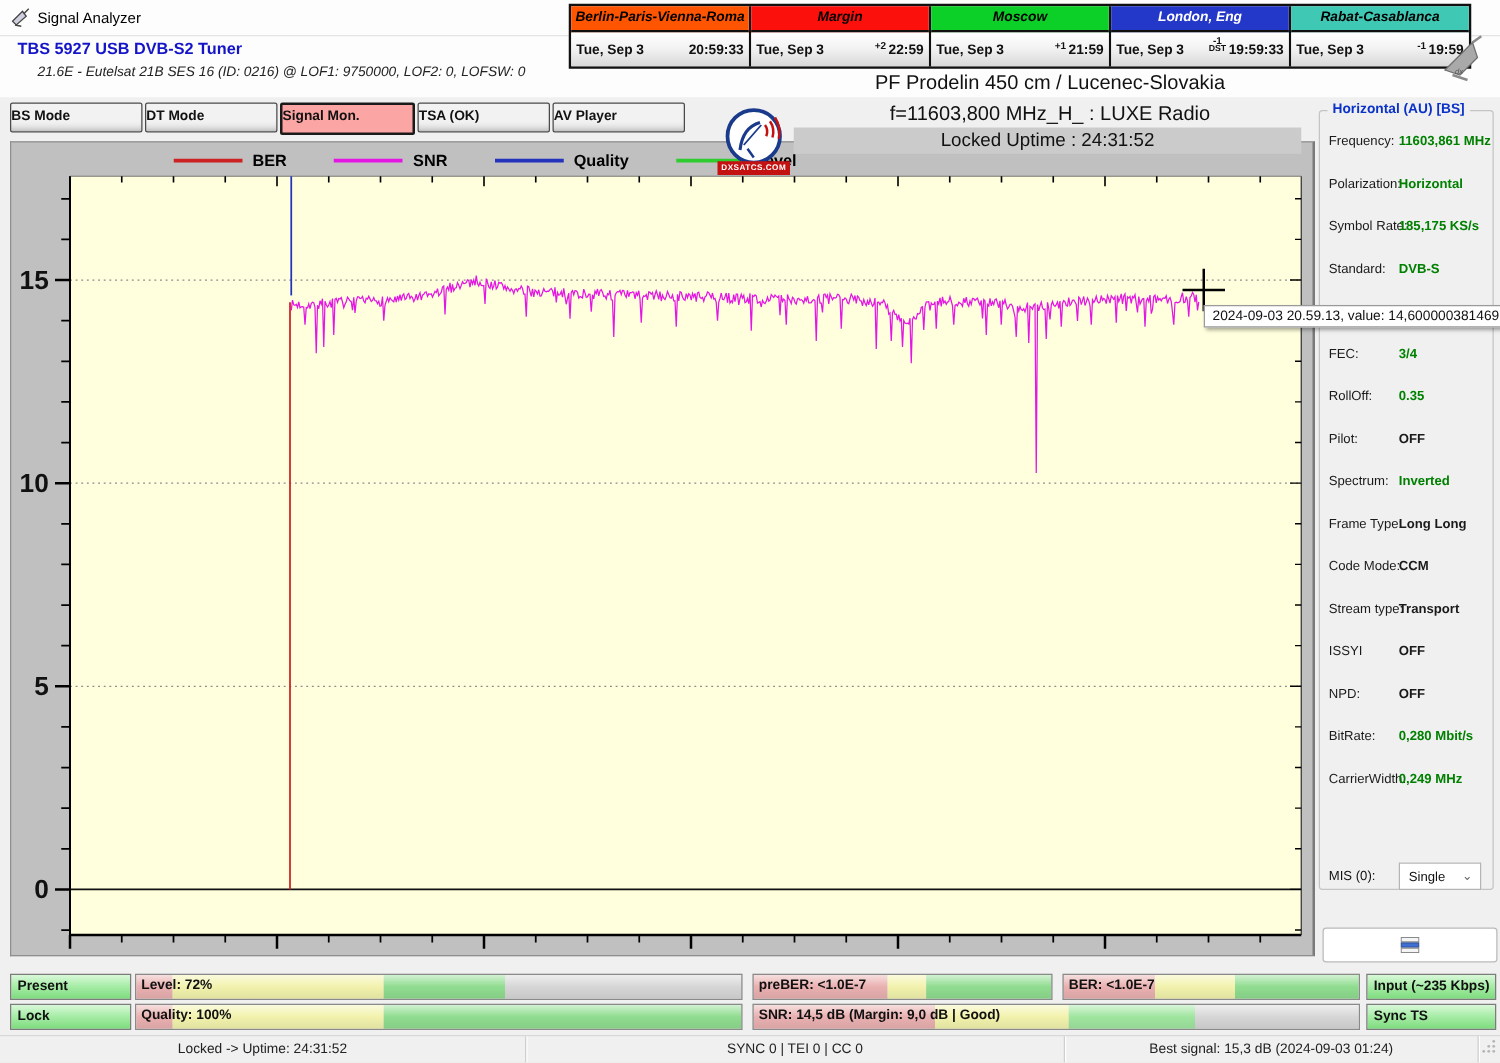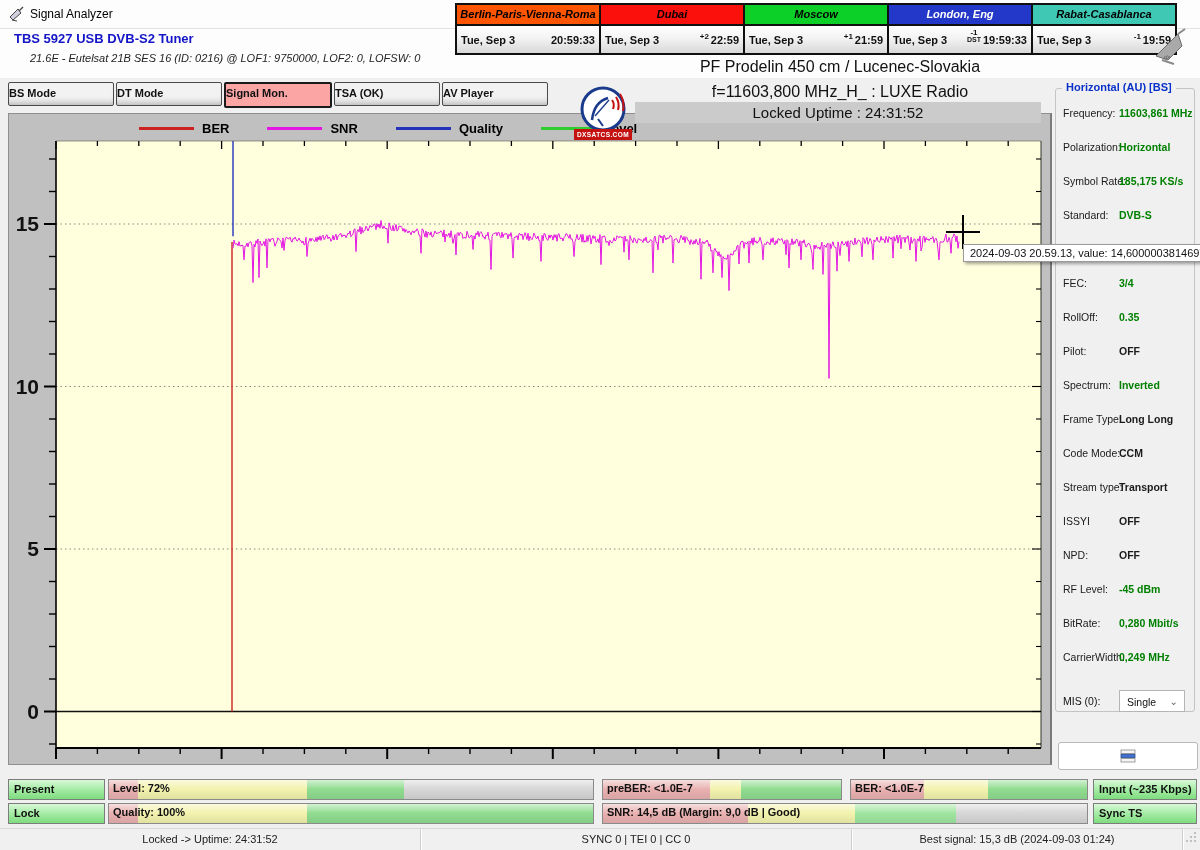--- a/index.html
+++ b/index.html
@@ -111,21 +111,21 @@
 
   <div class="clock-panel" id="clocks">
       <div class="clock-cell">
         <div class="clock-head" style="background: rgb(255, 85, 0); color: rgb(0, 0, 0);">Berlin-Paris-Vienna-Roma</div>
         <div class="clock-body">
           <span class="clock-date">Tue, Sep 3</span>
           <span class="clock-time">20:59:33</span>
         </div>
       </div>
       <div class="clock-cell">
-        <div class="clock-head" style="background: rgb(251, 16, 12); color: rgb(0, 0, 0);">Dubai</div>
+        <div class="clock-head" style="background: rgb(251, 16, 12); color: rgb(0, 0, 0);">Margin</div>
         <div class="clock-body">
           <span class="clock-date">Tue, Sep 3</span>
           <span class="clock-off">+2</span>
           <span class="clock-time">22:59</span>
         </div>
       </div>
       <div class="clock-cell">
         <div class="clock-head" style="background: rgb(12, 207, 39); color: rgb(0, 0, 0);">Moscow</div>
         <div class="clock-body">
           <span class="clock-date">Tue, Sep 3</span>
@@ -361,24 +361,20 @@
       </div>
       <div class="trow">
         <span class="tl">ISSYI</span>
         <span class="tv" style="color: rgb(26, 26, 26);">OFF</span>
       </div>
       <div class="trow">
         <span class="tl">NPD:</span>
         <span class="tv" style="color: rgb(26, 26, 26);">OFF</span>
       </div>
       <div class="trow">
-        <span class="tl">RF Level:</span>
-        <span class="tv" style="color: rgb(0, 128, 0);">-45 dBm</span>
-      </div>
-      <div class="trow">
         <span class="tl">BitRate:</span>
         <span class="tv" style="color: rgb(0, 128, 0);">0,280 Mbit/s</span>
       </div>
       <div class="trow">
         <span class="tl">CarrierWidth:</span>
         <span class="tv" style="color: rgb(0, 128, 0);">0,249 MHz</span>
       </div>
     </div>
   <div class="mis-row">
     <span class="tl">MIS (0):</span>

